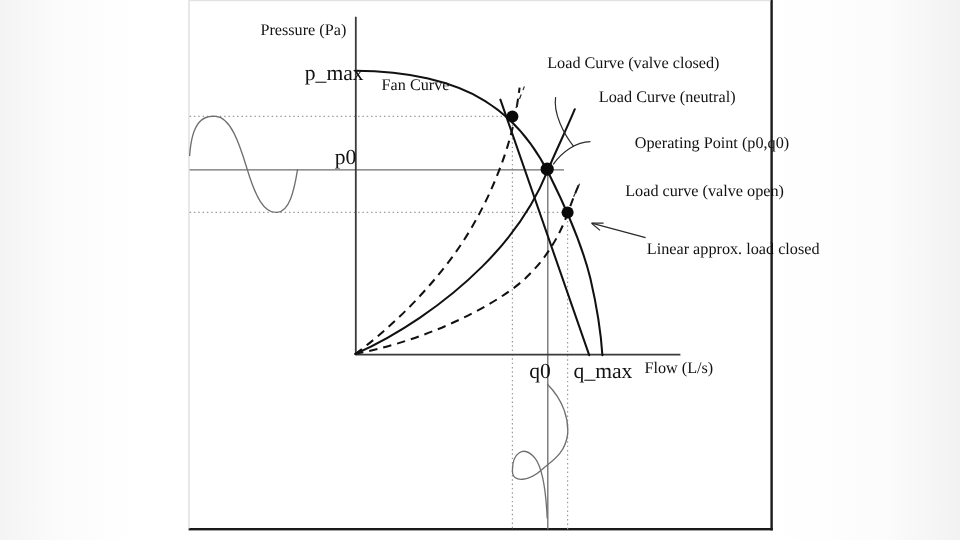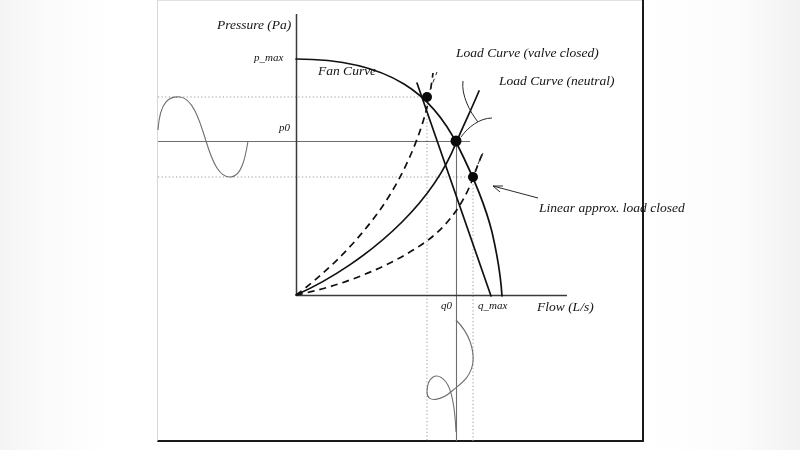--- a/index.html
+++ b/index.html
@@ -43,24 +43,23 @@
     width: 800px;
     height: 450px;
     pointer-events: none;
   }
   .lbl {
     position: absolute;
     white-space: nowrap;
     color: #121212;
     font-family: "Liberation Serif", "DejaVu Serif", serif;
     line-height: 1;
-    font-style: italic;
   }
   .lbl-axis { font-size: 13.5px; }
-  .lbl-tick { font-size: 11px; }
+  .lbl-tick { font-size: 18px; }
   .lbl-ann  { font-size: 13.5px; margin-left: 33px; }
   .lbl-curve{ font-size: 13.5px; }
 </style>
 </head>
 <body>
 
 <div id="screen">
 
   <div id="figure-panel"></div>
 
@@ -137,17 +136,19 @@
   <div class="lbl lbl-tick" style="left:441px; top:300px;">q0</div>
 
   <div class="lbl lbl-tick" style="left:478px; top:300px;text-align:right;">q_max</div>
 
   <div class="lbl lbl-curve" style="left:318px; top:64px;text-align:right;">Fan Curve</div>
 
   <div class="lbl lbl-ann" style="left:423px; top:46px;">Load Curve (valve closed)</div>
 
   <div class="lbl lbl-ann" style="left:466px; top:74px;">Load Curve (neutral)</div>
 
+  <div class="lbl lbl-ann" style="left:496px; top:112px;">Operating Point (p0,q0)</div>
 
+  <div class="lbl lbl-ann" style="left:488px; top:152px;">Load curve (valve open)</div>
 
   <div class="lbl lbl-ann" style="left:506px; top:201px;">Linear approx. load closed</div>
 
 </div>
 
 </body></html>

